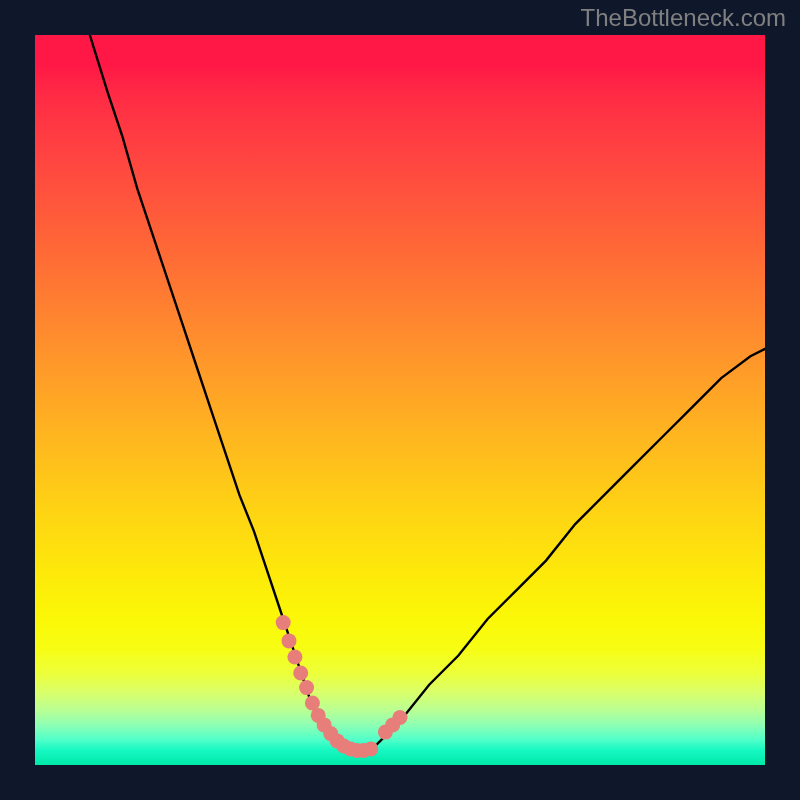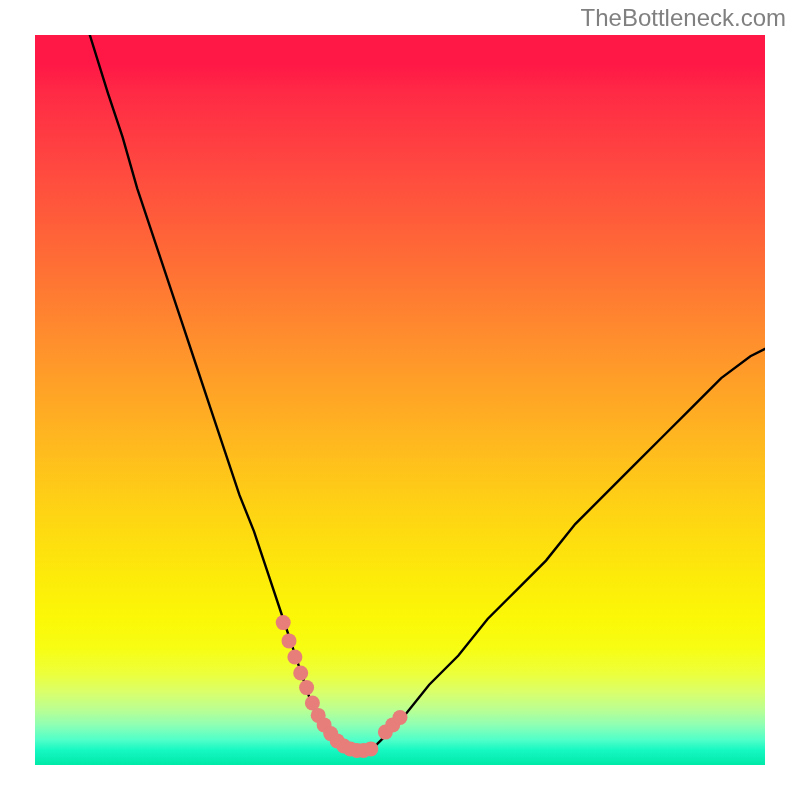--- a/index.html
+++ b/index.html
@@ -10,21 +10,21 @@
     background: #000;
     overflow: hidden;
     font-family: Arial, Helvetica, sans-serif;
   }
   .frame {
     position: absolute;
     top: 0;
     left: 0;
     width: 800px;
     height: 800px;
-    background: #ffffff;
+    background: #0f172a;
   }
   .plot {
     position: absolute;
     top: 35px;
     left: 35px;
     width: 730px;
     height: 730px;
     overflow: hidden;
   }
   .gradient {

